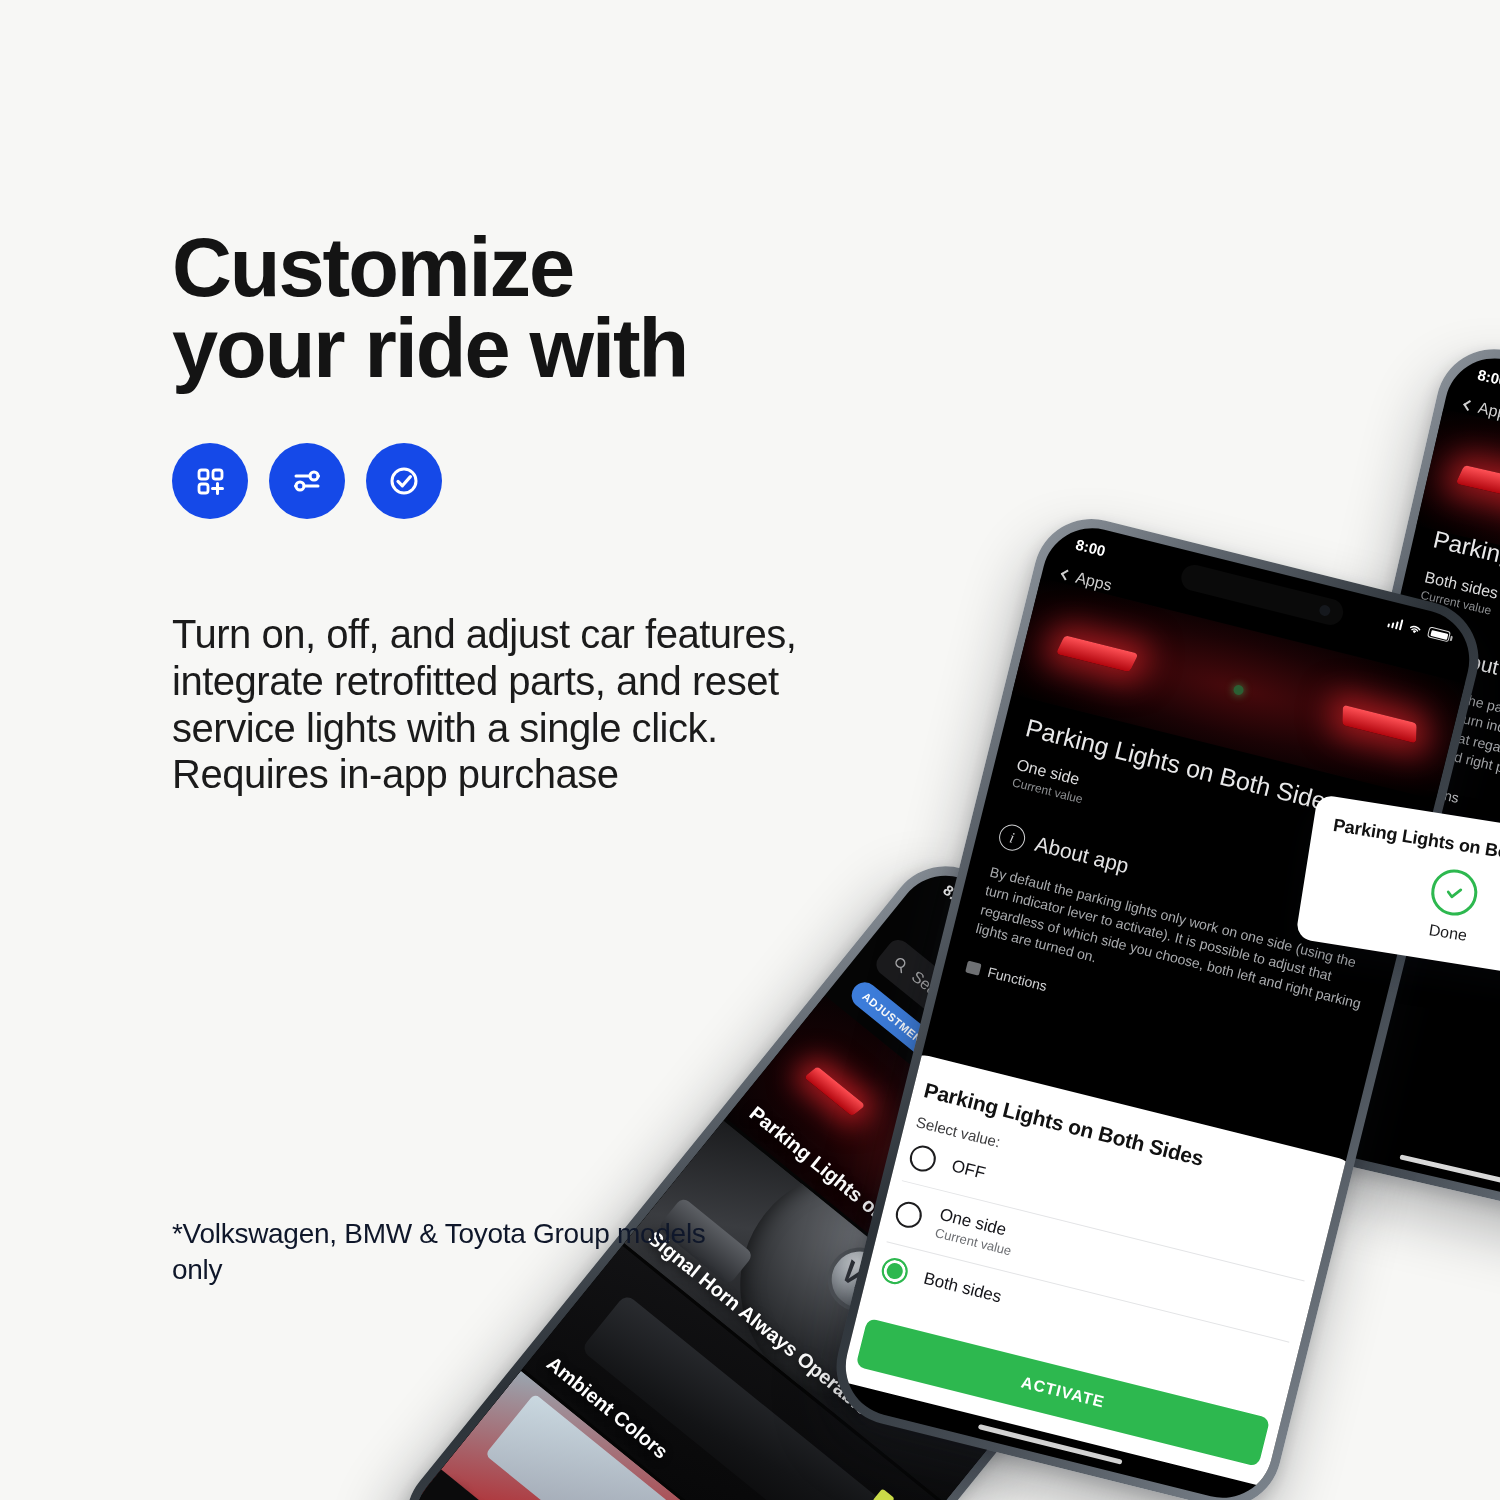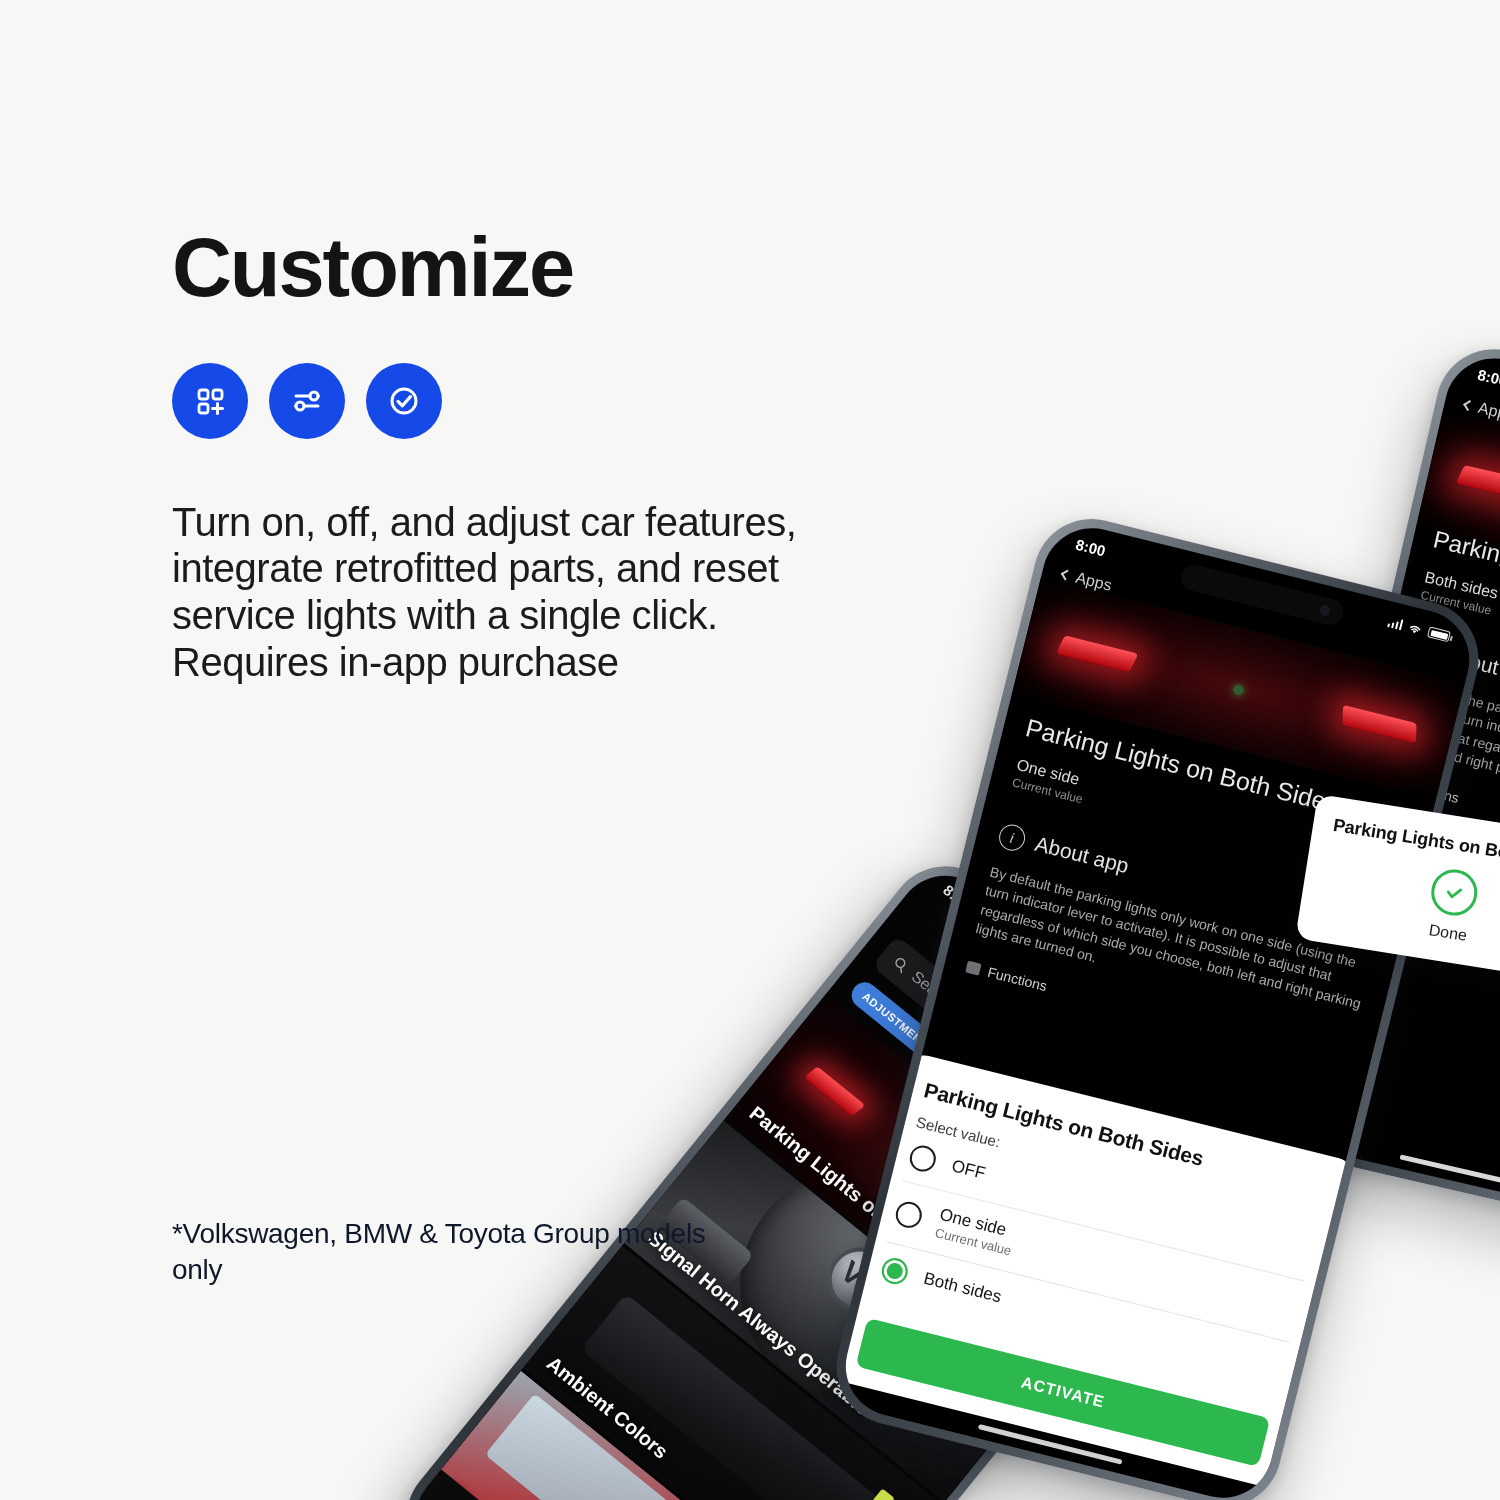--- a/index.html
+++ b/index.html
@@ -47,21 +47,21 @@
     border-radius: 50%;
     background: #1549e8;
     display: flex;
     align-items: center;
     justify-content: center;
     flex: 0 0 auto;
   }
   .icon-circle svg { display: block; }
 
   .body-copy {
-    margin-top: 60px;
+    margin-top: 92px;
     font-size: 40px;
     line-height: 1.17;
     font-weight: 400;
     color: #1b1b1b;
     letter-spacing: -0.012em;
     max-width: 640px;
   }
 
   .footnote {
     position: absolute;
@@ -623,20 +623,21 @@
     </div>
     <div class="done-lbl">Done</div>
   </div>
 
 </div>
 
 <div class="left-col">
 
   <div class="headline">
     <span class="hl-bold">Customize</span>
+    <span class="hl-bold">your ride with</span>
   </div>
 
   <div class="icon-row">
     <div class="icon-circle">
       <svg width="40" height="40" viewBox="0 0 40 40">
         <rect x="9" y="9" width="9" height="9" rx="2.6" fill="none" stroke="#fff" stroke-width="2.8"></rect>
         <rect x="23" y="9" width="9" height="9" rx="2.6" fill="none" stroke="#fff" stroke-width="2.8"></rect>
         <rect x="9" y="23" width="9" height="9" rx="2.6" fill="none" stroke="#fff" stroke-width="2.8"></rect>
         <path d="M27.5 22.5v10M22.5 27.5h10" stroke="#fff" stroke-width="3" stroke-linecap="round"></path>
       </svg>

